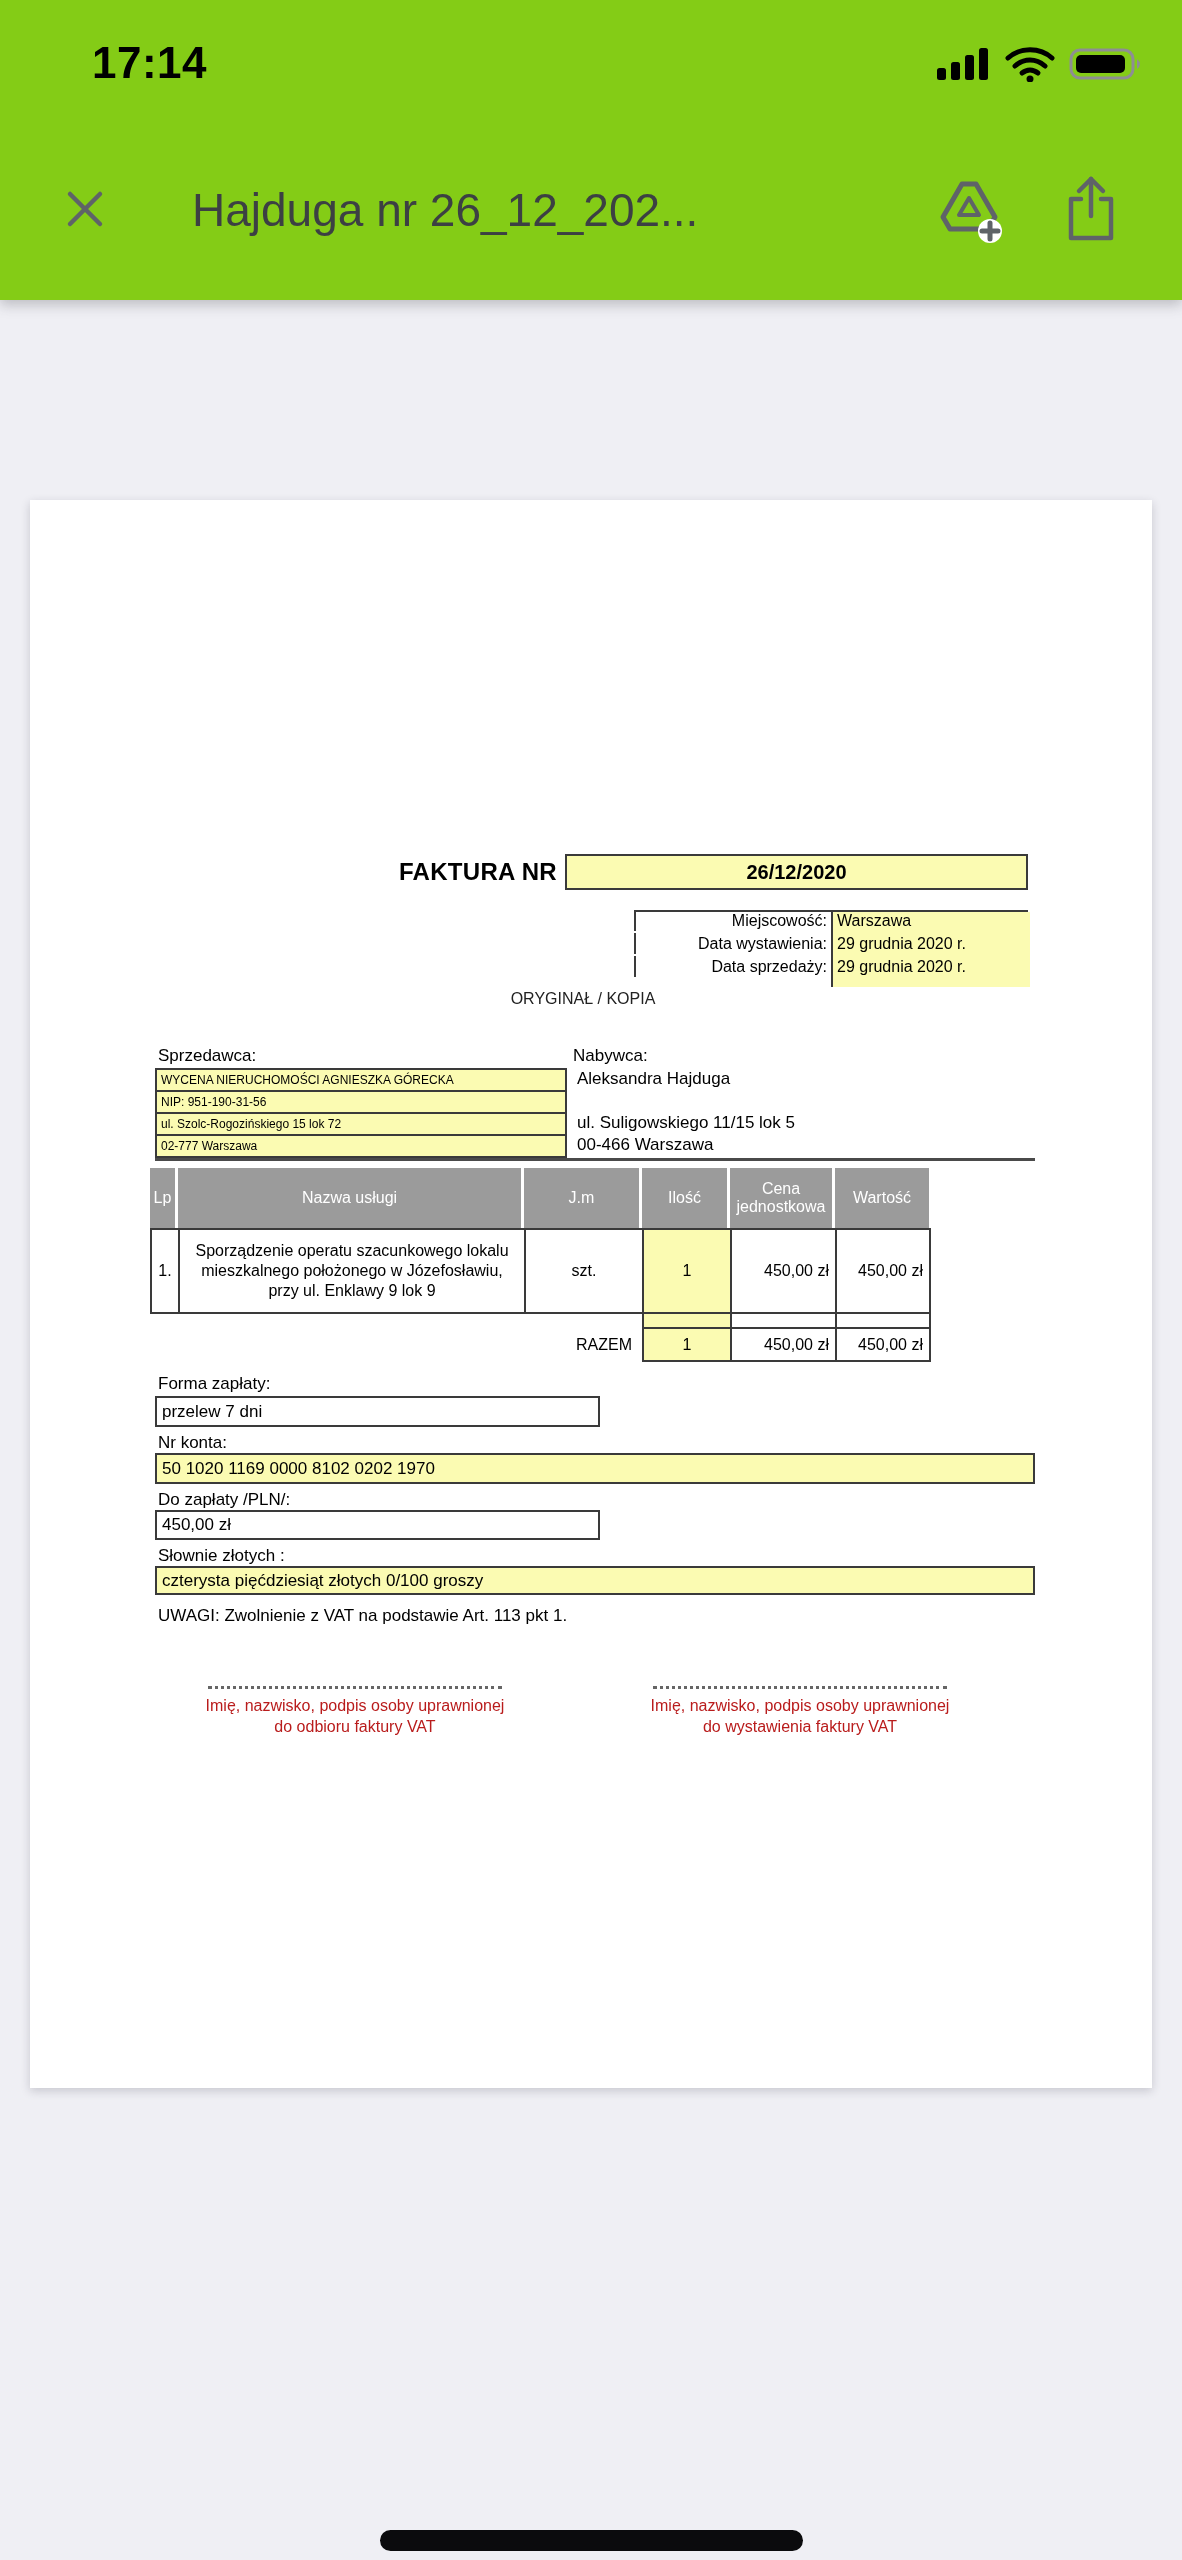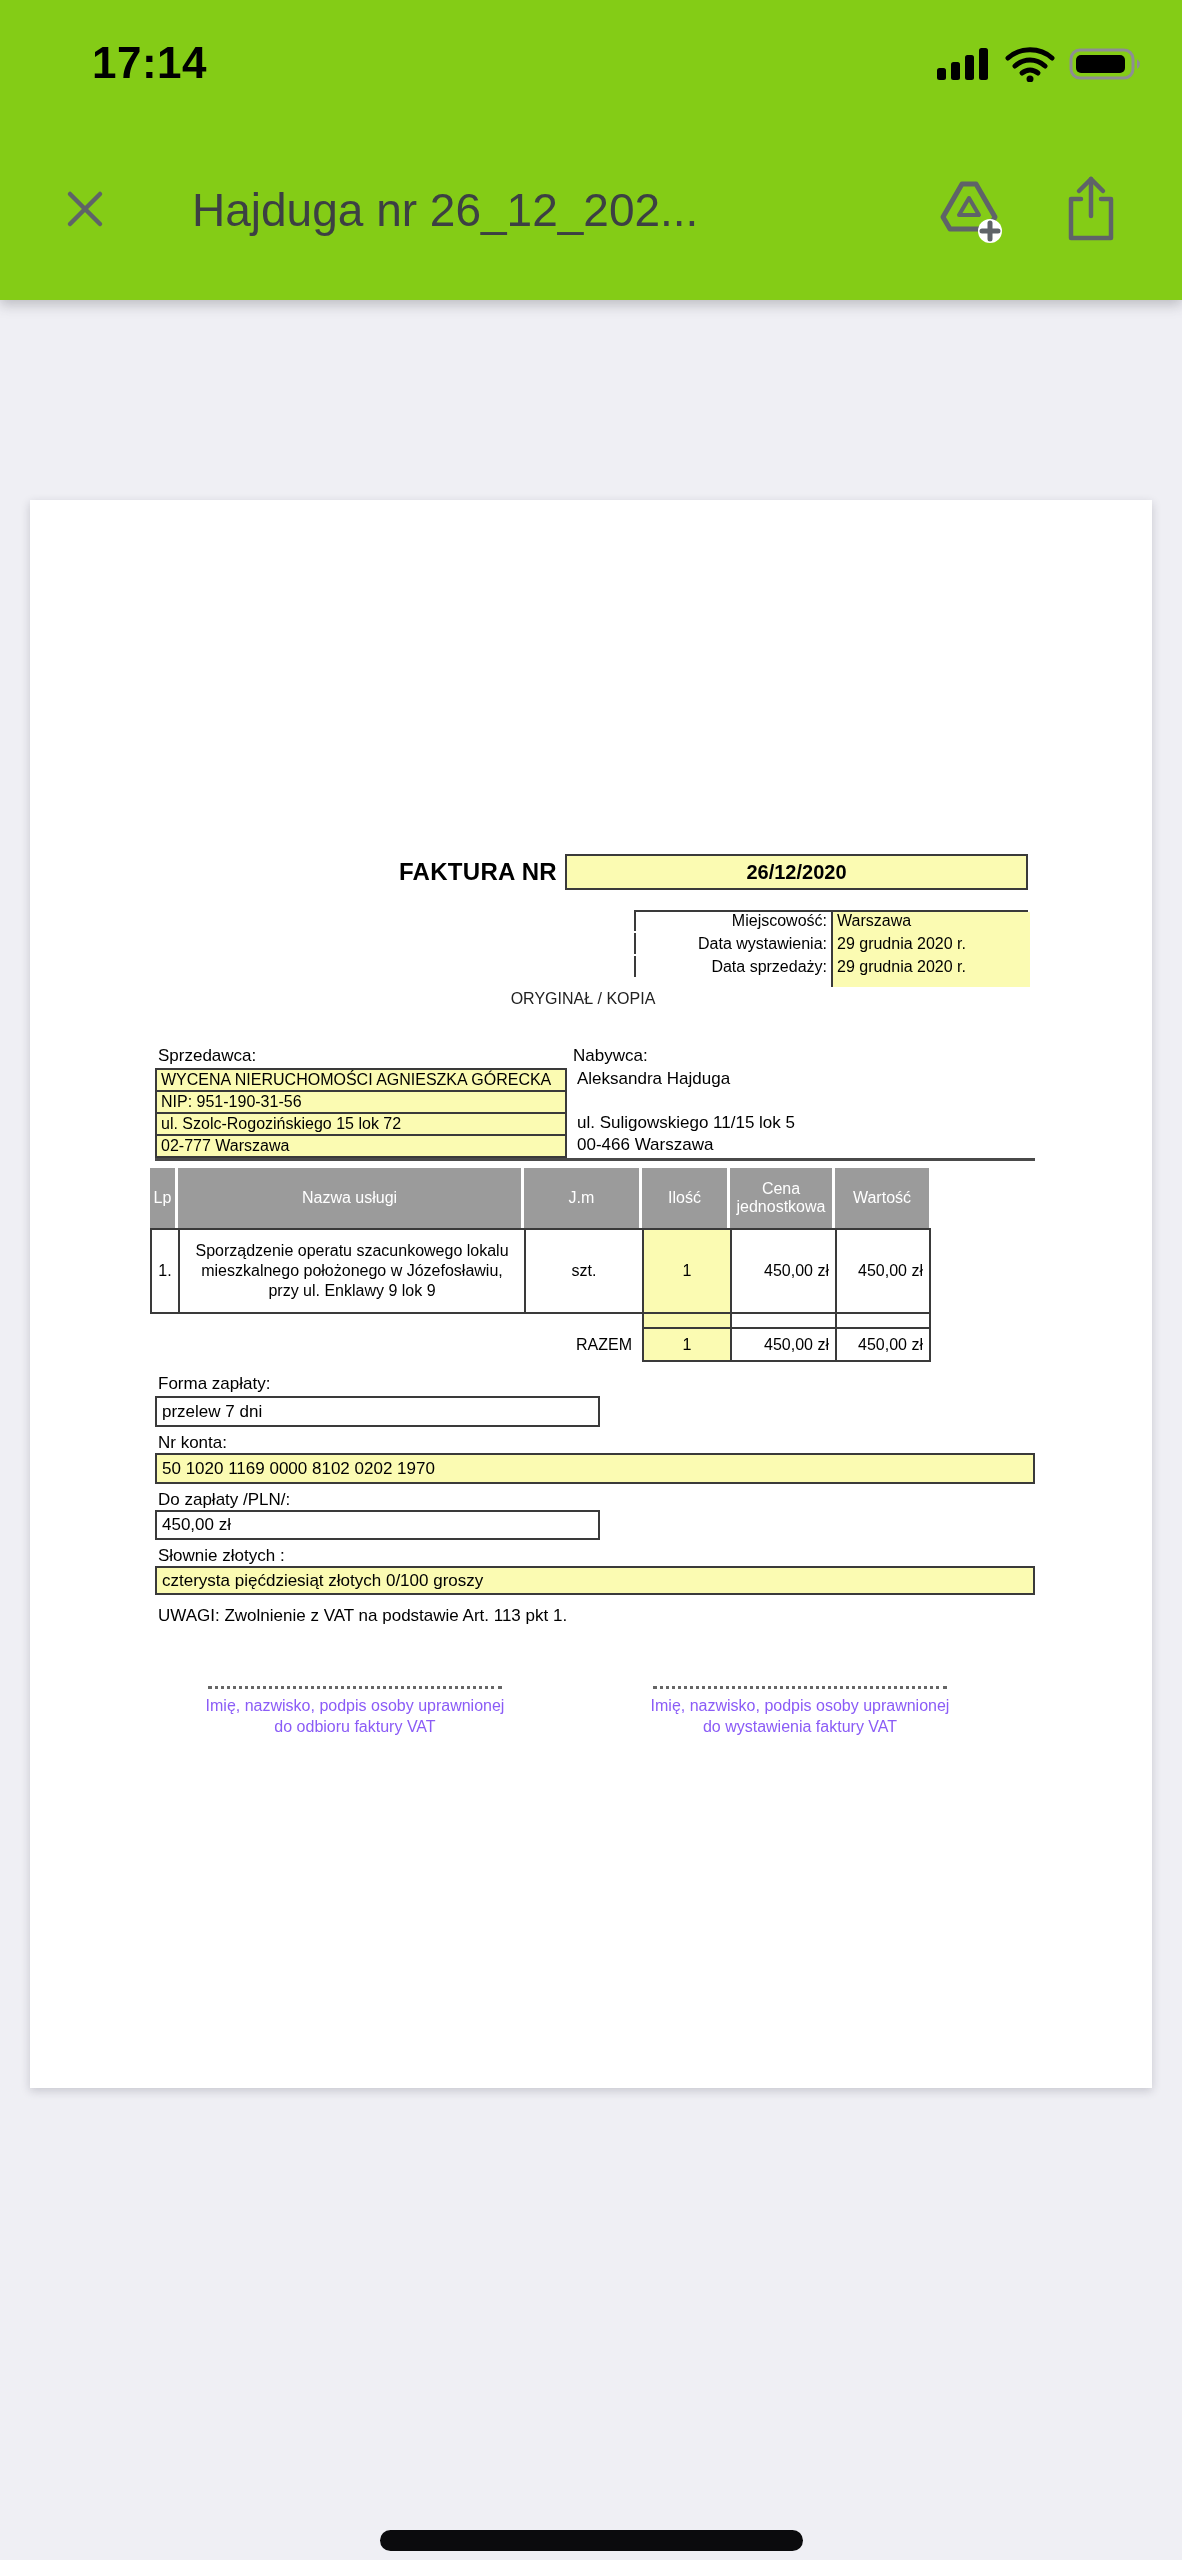--- a/index.html
+++ b/index.html
@@ -44,21 +44,21 @@
     border:2px solid var(--doc-border);font-size:16px;line-height:17px;}
   .meta-row .ml{background:#fff;text-align:right;padding:0 4px 0 2px;border-right:2px solid var(--doc-border);}
   .meta-row .mv{background:var(--highlight);text-align:left;padding:0 2px 12px 4px;}
 
   .orig-kopia{left:0;top:490px;width:856px;text-align:center;font-size:16px;color:#222;}
 
   
   .seller-label{left:3px;top:546px;font-size:17px;}
   .seller-box{left:0;top:568px;width:412px;}
   .seller-row{height:24px;background:var(--highlight);border:2px solid var(--doc-border);
-    padding:0 4px;font-size:16px;line-height:20px;overflow:hidden;white-space:nowrap;}
+    padding:0 4px;font-size:12px;line-height:20px;overflow:hidden;white-space:nowrap;}
   .seller-row + .seller-row{margin-top:-2px;}
   .buyer-label{left:418px;top:546px;font-size:17px;}
   .buyer-box{left:418px;top:568px;width:460px;}
   .buyer-row{height:22px;padding:0 4px;font-size:17px;line-height:21px;white-space:nowrap;}
   .rule{left:0;top:658px;width:880px;border-top:3px solid #4a4a4a;height:0;}
 
   
   .inv-table{left:-5px;top:668px;width:779px;}
   .t-head{display:grid;grid-template-columns:28px 346px 118px 88px 105px 94px;height:60px;}
   .t-head .hc{background:var(--table-header);color:#fff;font-size:16px;line-height:18px;
@@ -85,21 +85,21 @@
     border:2px solid var(--doc-border);display:flex;align-items:center;padding:0 5px;font-size:17px;}
   .due-label{left:3px;top:990px;}
   .due-box{left:0;top:1010px;width:445px;height:30px;border:2px solid var(--doc-border);
     display:flex;align-items:center;padding:0 5px;font-size:17px;}
   .slownie-label{left:3px;top:1046px;}
   .slownie-box{left:0;top:1066px;width:880px;height:29px;background:var(--highlight);
     border:2px solid var(--doc-border);display:flex;align-items:center;padding:0 5px;font-size:17px;}
   .uwagi{left:3px;top:1106px;font-size:17px;}
 
   
-  .sig{top:1186px;width:310px;text-align:center;font-size:16px;line-height:21px;color:#8b5cf6;}
+  .sig{top:1186px;width:310px;text-align:center;font-size:16px;line-height:21px;color:#b91c1c;}
   .sig-left{left:45px;}
   .sig-right{left:490px;}
   .sig .dots{border-top:3px dotted #666;margin:0 8px 6px 8px;height:0;}
 
   
   .home-indicator{position:absolute;left:380px;top:2530px;width:423px;height:21px;border-radius:11px;background:#0b0b0d;z-index:6;}
 </style>
 </head>
 <body>
 

